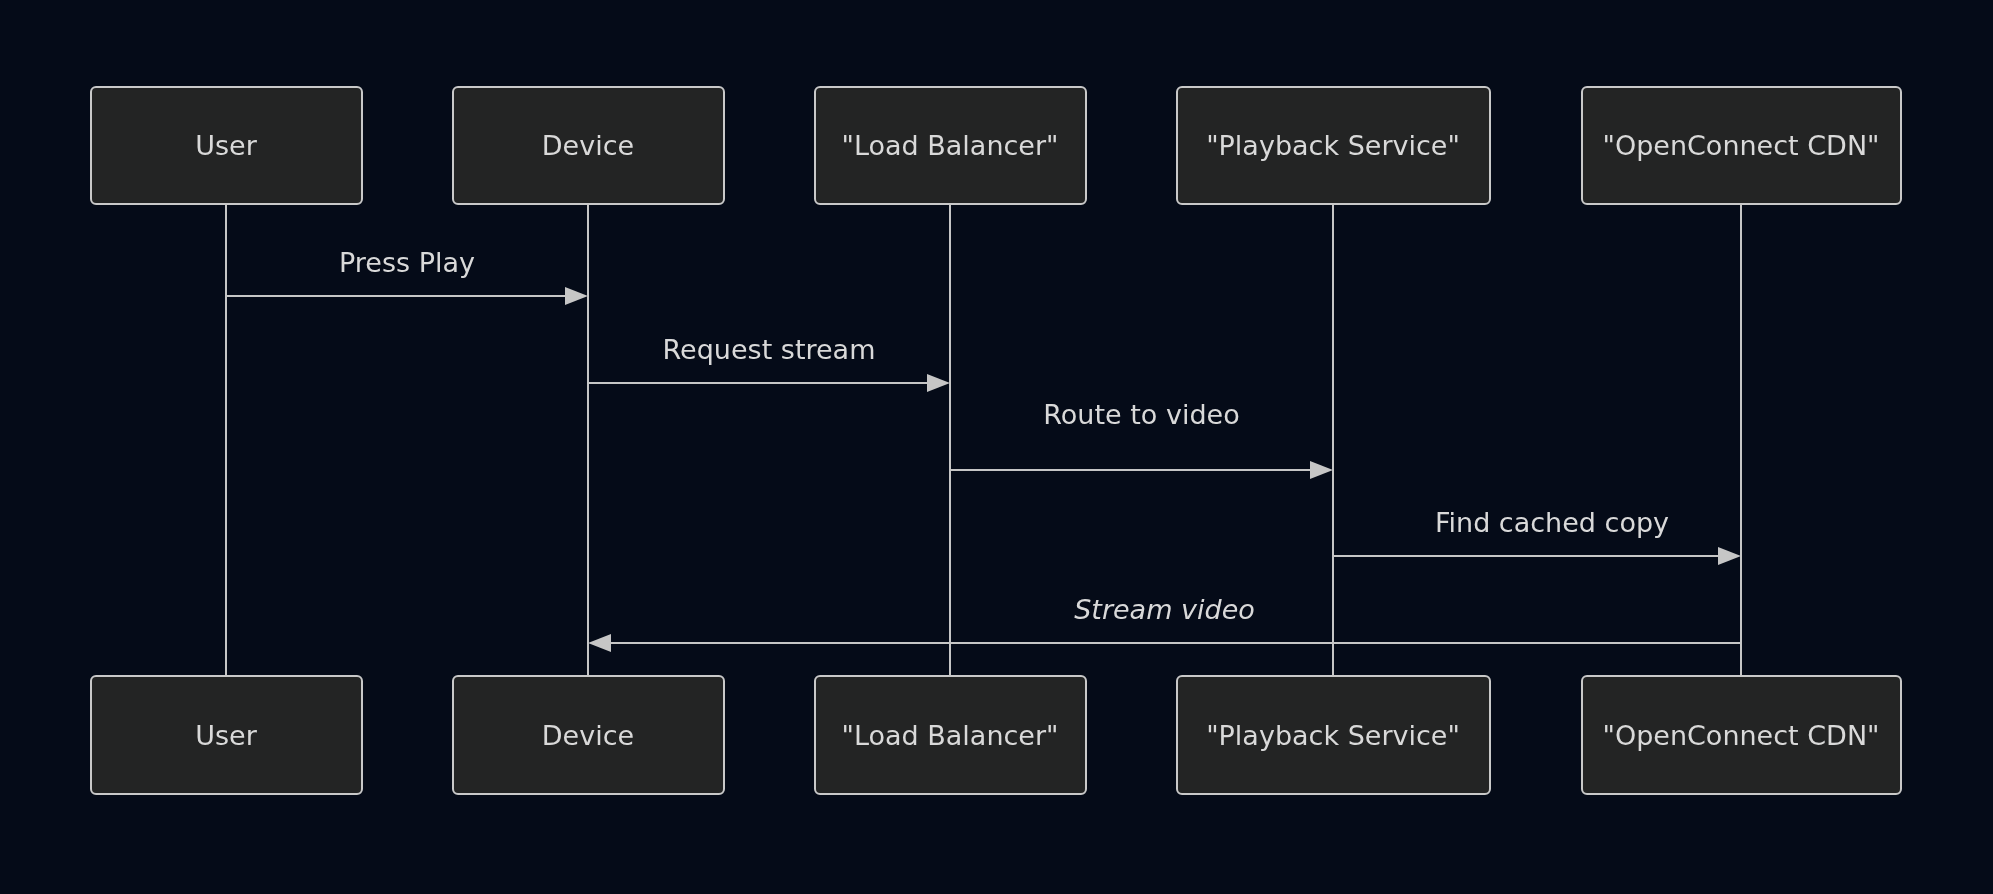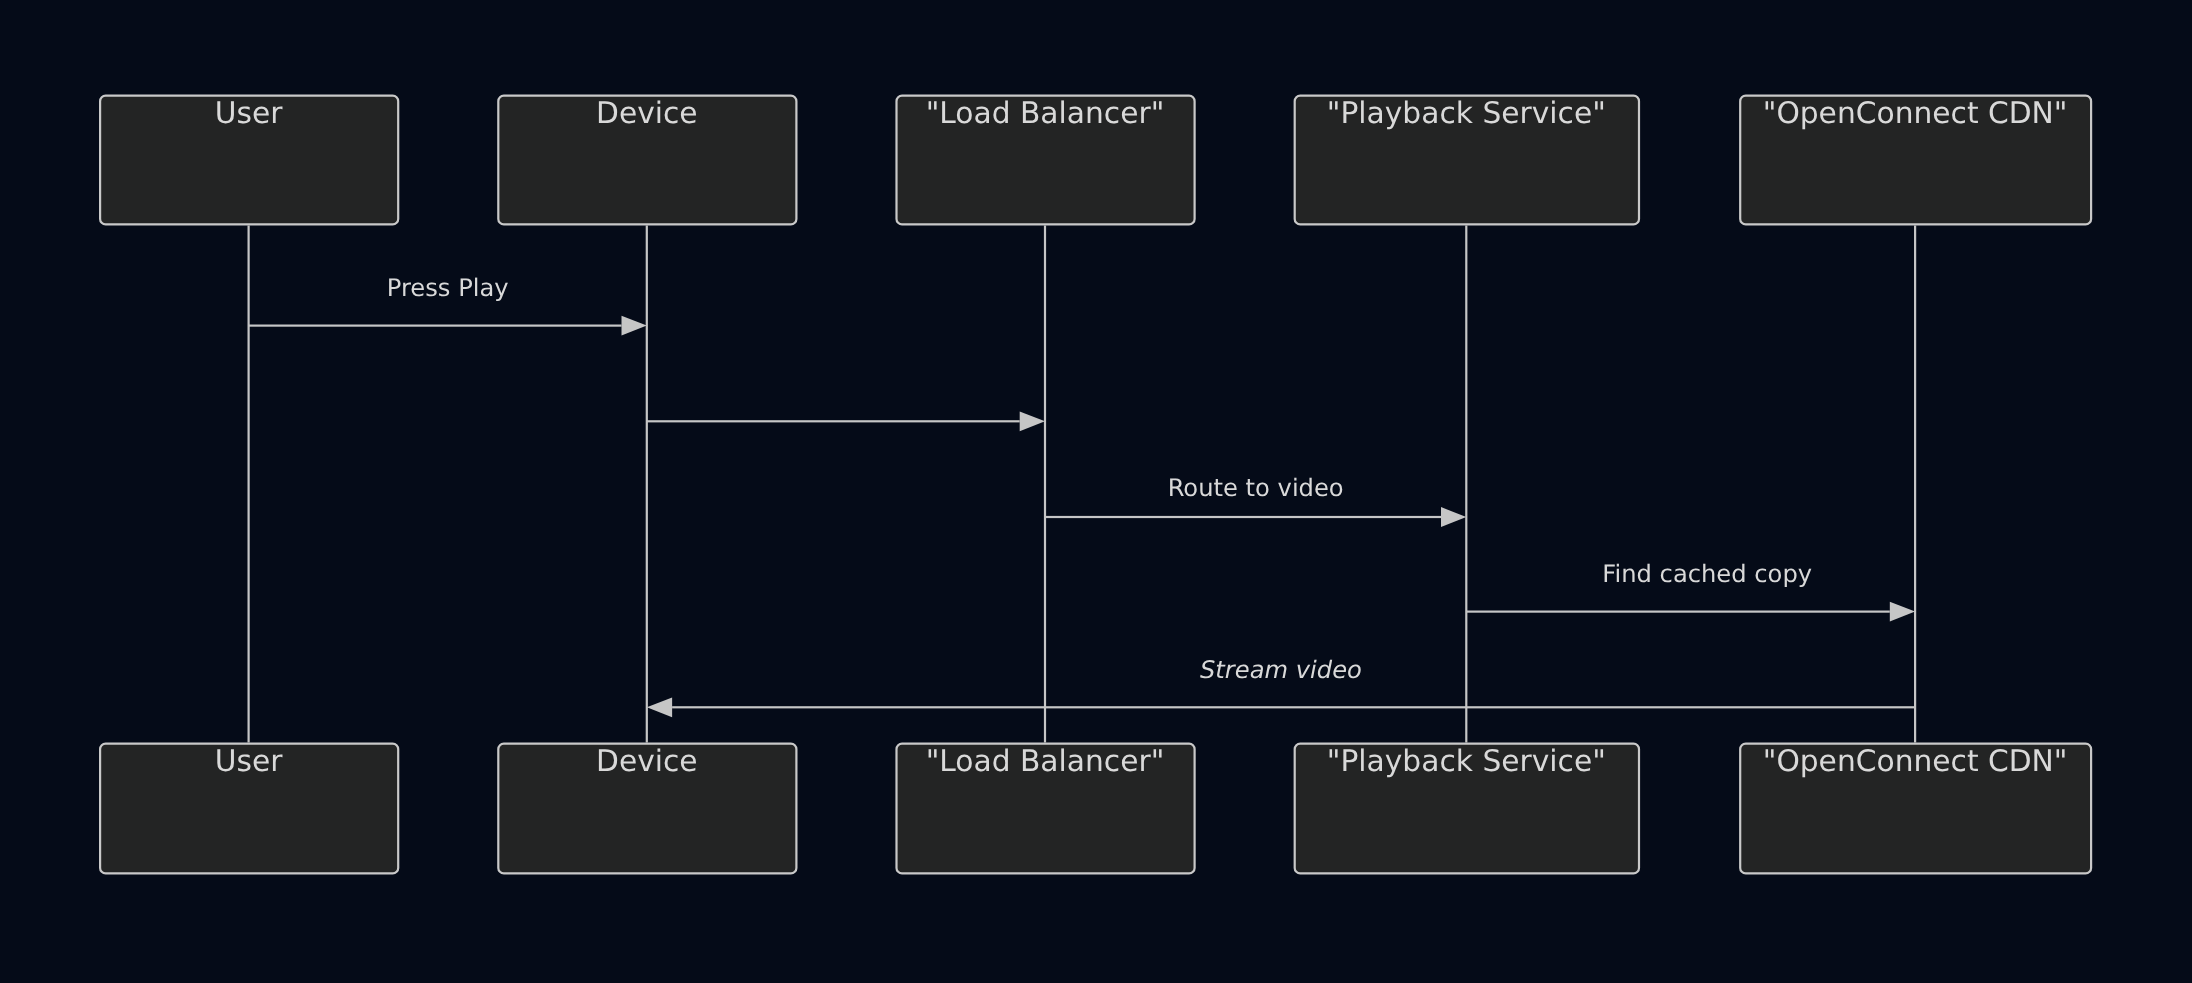--- a/index.html
+++ b/index.html
@@ -14,20 +14,21 @@
     overflow: hidden;
     background: var(--bg, #050b18);
   }
   .actor-box {
     position: absolute;
     box-sizing: border-box;
     background: var(--actor-fill, #232424);
     border: 2px solid var(--actor-border, #c9c9c9);
     border-radius: 6px;
     display: flex;
+    align-items: center;
     justify-content: center;
   }
   .actor-label {
     color: var(--text, #d9d9d9);
     font-size: 27px;
     white-space: nowrap;
   }
   .lifeline {
     position: absolute;
     width: 2px;
@@ -44,21 +45,21 @@
     height: 0;
     border-top: 9px solid transparent;
     border-bottom: 9px solid transparent;
   }
   .arrowhead.right { border-left: 23px solid var(--line, #c6c6c6); }
   .arrowhead.left  { border-right: 23px solid var(--line, #c6c6c6); }
   .message-label {
     position: absolute;
     transform: translateX(-50%);
     color: var(--text, #d9d9d9);
-    font-size: 22px;
+    font-size: 27px;
     line-height: 34px;
     white-space: nowrap;
     text-align: center;
   }
 </style>
 </head>
 <body style="background: rgb(5, 11, 24);">
 
 <div id="canvas">
     <div class="lifeline" style="left: 225px; top: 205px; height: 470px;"></div>
@@ -94,22 +95,23 @@
       <span class="actor-label">"OpenConnect CDN"</span>
     </div>
     <div class="actor-box" style="left: 1580.5px; top: 675px; width: 321px; height: 120px;">
       <span class="actor-label">"OpenConnect CDN"</span>
     </div>
     <div class="message-line" style="left: 226px; width: 339px; top: 295px;"></div>
     <div class="arrowhead right" style="left: 565px; top: 287px;"></div>
     <div class="message-label" style="left: 407px; top: 246px;">Press Play</div>
     <div class="message-line" style="left: 588px; width: 339px; top: 382px;"></div>
     <div class="arrowhead right" style="left: 927px; top: 374px;"></div>
+    <div class="message-label" style="left: 769px; top: 333px;">Request stream</div>
     <div class="message-line" style="left: 950px; width: 360px; top: 469px;"></div>
     <div class="arrowhead right" style="left: 1310px; top: 461px;"></div>
-    <div class="message-label" style="left: 1141.5px; top: 428px;">Route to video</div>
+    <div class="message-label" style="left: 1141.5px; top: 398px;">Route to video</div>
     <div class="message-line" style="left: 1333px; width: 385px; top: 555px;"></div>
     <div class="arrowhead right" style="left: 1718px; top: 547px;"></div>
     <div class="message-label" style="left: 1552px; top: 506px;">Find cached copy</div>
     <div class="message-line" style="left: 611px; width: 1130px; top: 642px;"></div>
     <div class="arrowhead left" style="left: 588px; top: 634px;"></div>
     <div class="message-label" style="left: 1164.5px; top: 593px; font-style: italic;">Stream video</div>
   </div>
 
 </body></html>

